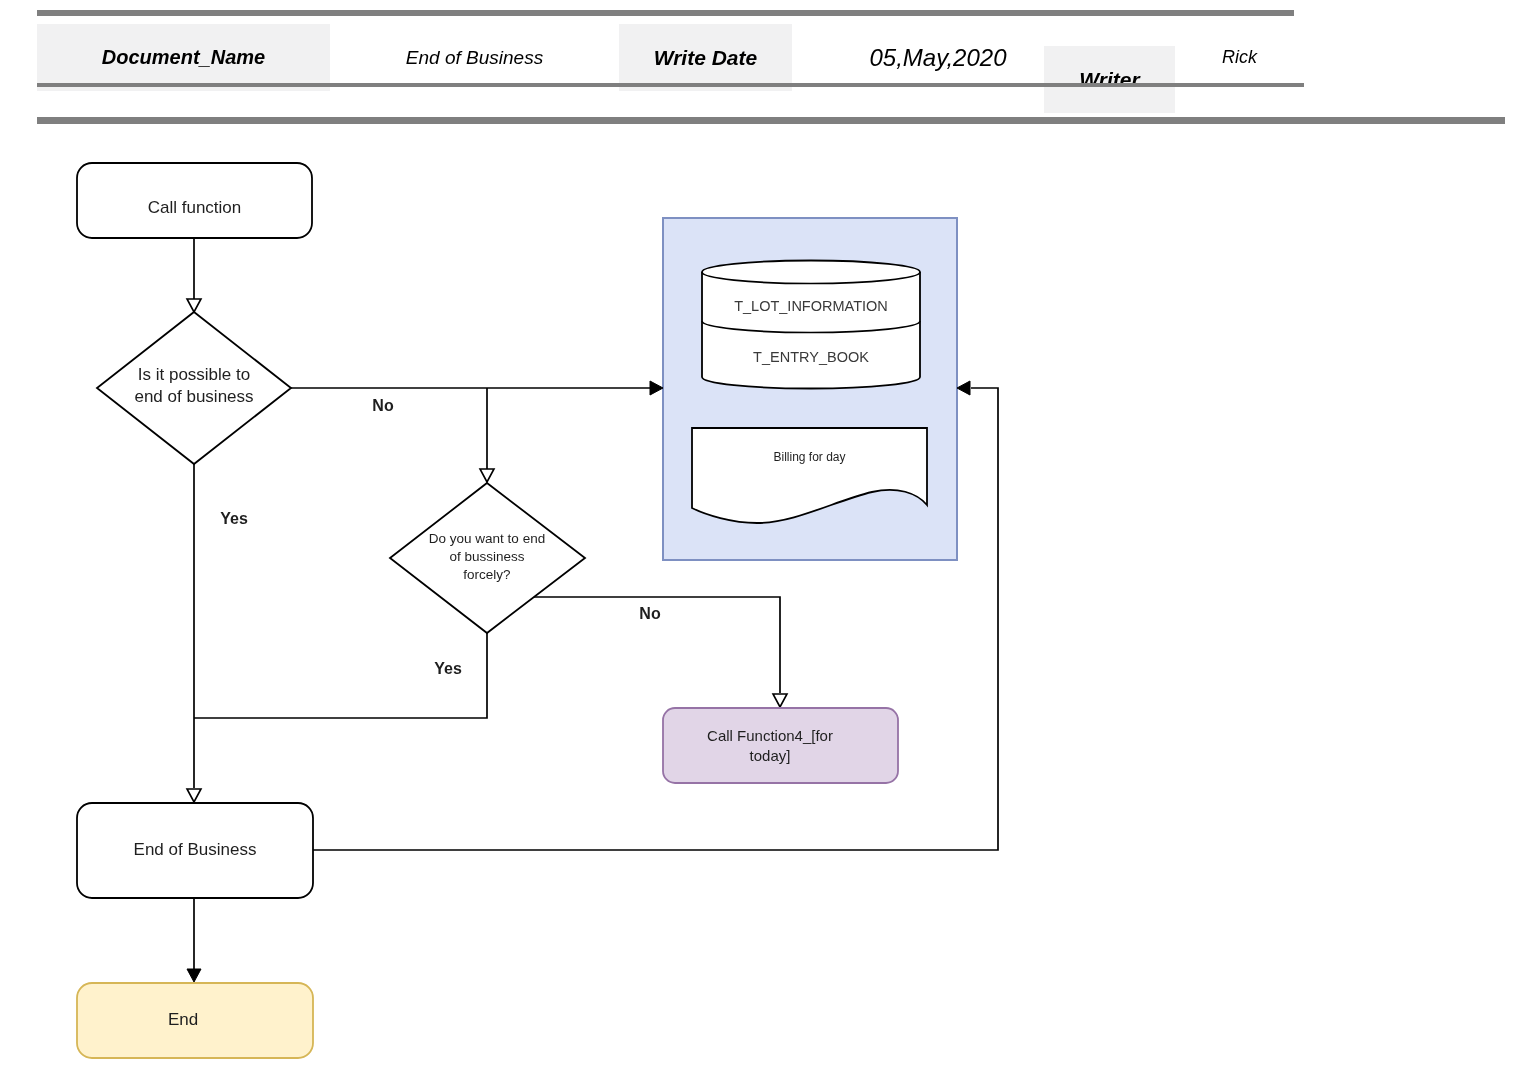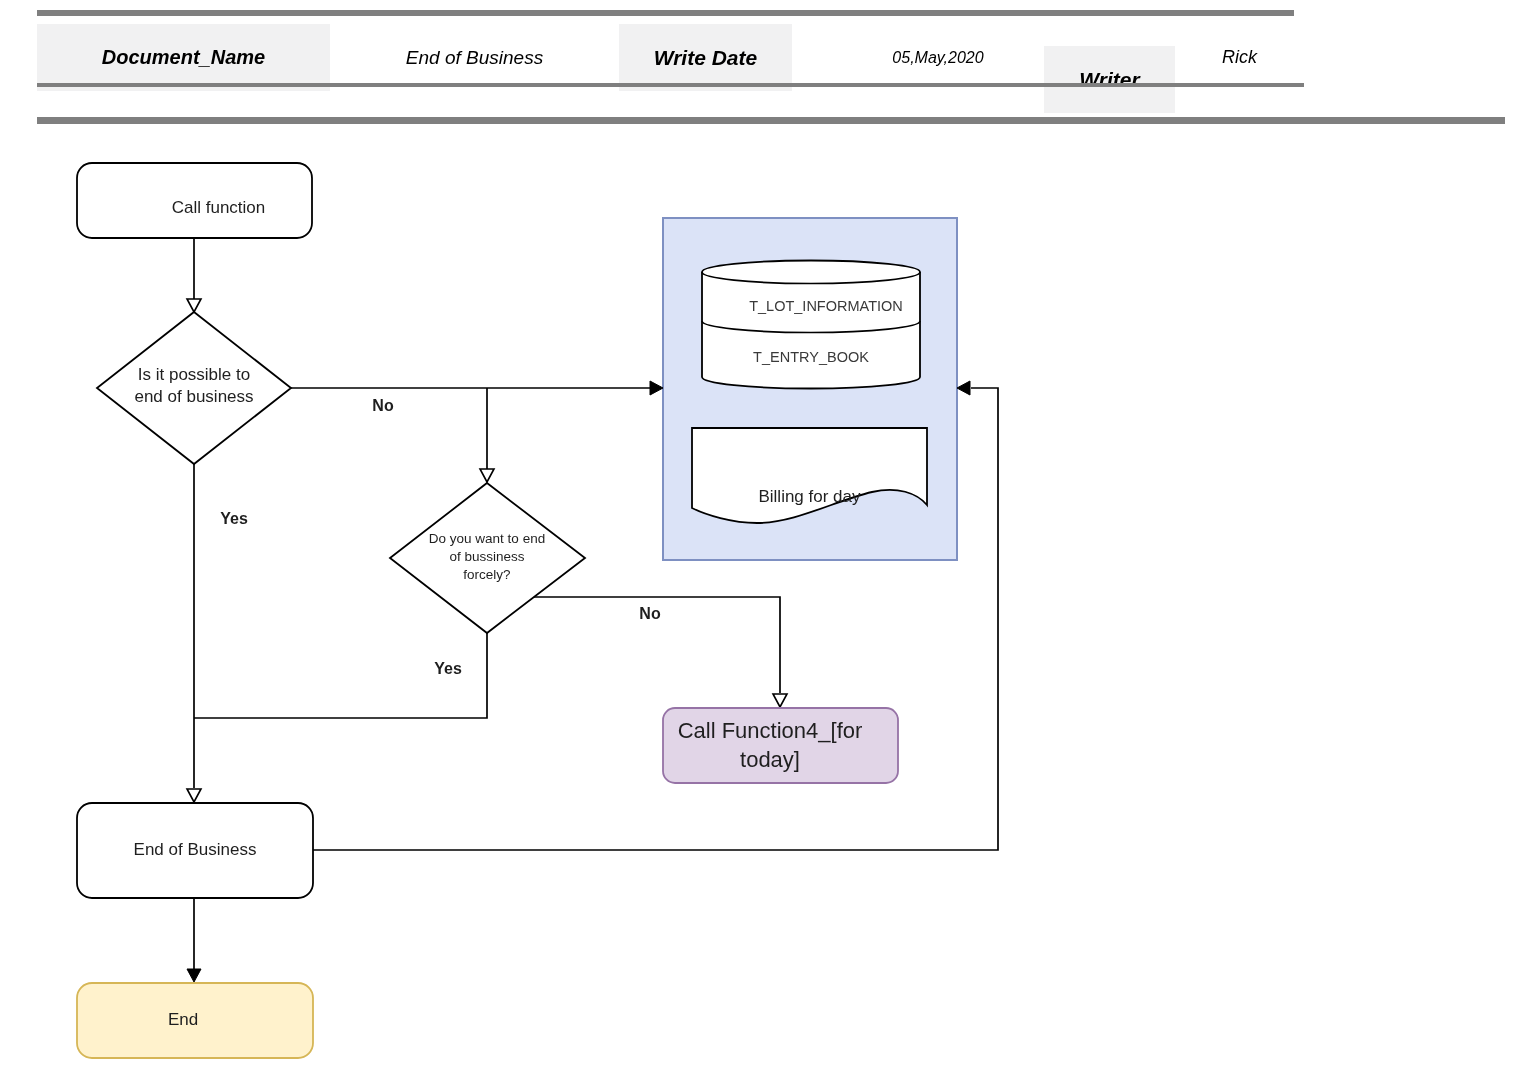--- a/index.html
+++ b/index.html
@@ -23,21 +23,21 @@
   .edge-lbl{position:absolute;font-size:16px;color:#1f1f1f;text-align:center;width:44px;font-weight:bold;}
 </style>
 </head>
 <body>
 
 <div class="bar" style="left:37px;top:10px;width:1257px;height:6px;"></div>
 
 <div class="hcell gray key" style="left:37px;width:293px;font-size:20px;">Document_Name</div>
 <div class="hcell white" style="left:330px;width:289px;font-size:19px;">End of Business</div>
 <div class="hcell gray key" style="left:619px;width:173px;font-size:21px;">Write Date</div>
-<div class="hcell white" style="left:792px;width:292px;font-size:16px;">05,May,2020</div>
+<div class="hcell white" style="left:792px;width:292px;font-size:24px;">05,May,2020</div>
 <div class="hcell gray key" style="left:1044px;width:131px;font-size:21px;margin-top:22px;">Writer</div>
 <div class="hcell white" style="left:1175px;width:129px;font-size:18px;">Rick</div>
 
 <div class="bar" style="left:37px;top:83px;width:1267px;height:4px;"></div>
 <div class="bar" style="left:37px;top:117px;width:1468px;height:7px;"></div>
 
 <svg width="1528" height="1078" viewBox="0 0 1528 1078">
 
   <rect x="663" y="218" width="294" height="342" stroke-width="2" fill="#dbe3f7" stroke="#7e90c2"></rect>
 
@@ -76,38 +76,38 @@
 
   <path class="shape" d="M692,428 L927,428 L927,505 C917,493 897,486 872,492 C837,500 795,523 757,523 C732,523 706,515 692,508 Z"></path>
 
   <rect x="663" y="708" width="235" height="75" rx="12" ry="12" stroke-width="1.8" fill="#e1d5e7" stroke="#9673a6"></rect>
 
   <rect class="shape" x="77" y="803" width="236" height="95" rx="15" ry="15"></rect>
 
   <rect x="77" y="983" width="236" height="75" rx="15" ry="15" stroke-width="1.8" fill="#fff2cc" stroke="#d6b656"></rect>
 </svg>
 
-<div class="lbl" style="left:77px;top:163px;width:235px;height:91px;font-size:17px;padding-left:24px;">Call function</div>
+<div class="lbl" style="left:77px;top:163px;width:235px;height:91px;font-size:17px;">Call function</div>
 
 <div class="lbl" style="left:84px;top:364px;width:220px;font-size:17px;">Is it possible to
 end of business</div>
 
 <div class="edge-lbl" style="left:361px;top:397px;">No</div>
 <div class="edge-lbl" style="left:212px;top:510px;">Yes</div>
 
 <div class="lbl" style="left:387px;top:530px;width:200px;font-size:13.5px;line-height:1.35;">Do you want to end
 of bussiness
 forcely?</div>
 
 <div class="edge-lbl" style="left:628px;top:605px;">No</div>
 <div class="edge-lbl" style="left:426px;top:660px;">Yes</div>
 
-<div class="lbl" style="left:717px;top:297px;width:218px;font-size:14.5px;color:#3a3a3a;">T_LOT_INFORMATION</div>
+<div class="lbl" style="left:702px;top:297px;width:218px;font-size:14.5px;color:#3a3a3a;">T_LOT_INFORMATION</div>
 <div class="lbl" style="left:702px;top:348px;width:218px;font-size:14.5px;color:#3a3a3a;">T_ENTRY_BOOK</div>
 
-<div class="lbl" style="left:692px;top:450px;width:235px;font-size:17px;margin-top:36px;">Billing for day</div>
+<div class="lbl" style="left:692px;top:450px;width:235px;font-size:12px;">Billing for day</div>
 
-<div class="lbl" style="left:663px;top:708px;width:214px;height:75px;font-size:22px;">Call Function4_[for
+<div class="lbl" style="left:663px;top:708px;width:214px;height:75px;font-size:15px;">Call Function4_[for
 today]</div>
 
 <div class="lbl" style="left:77px;top:803px;width:236px;height:95px;font-size:17px;">End of Business</div>
 
 <div class="lbl" style="left:77px;top:983px;width:212px;height:75px;font-size:17px;">End</div>
 
 </body></html>

